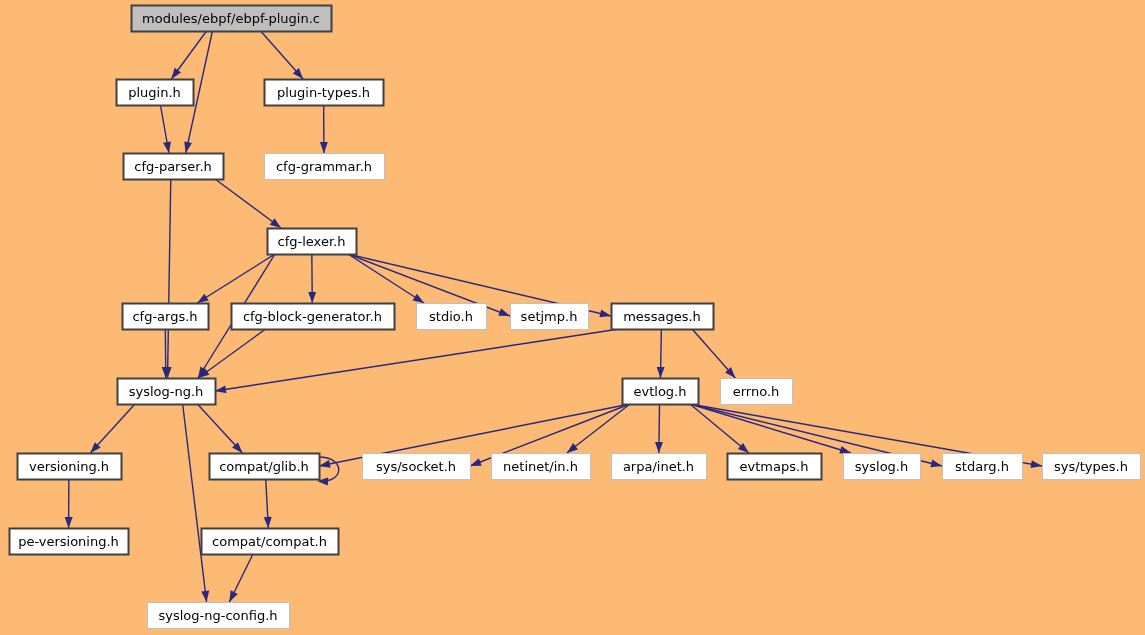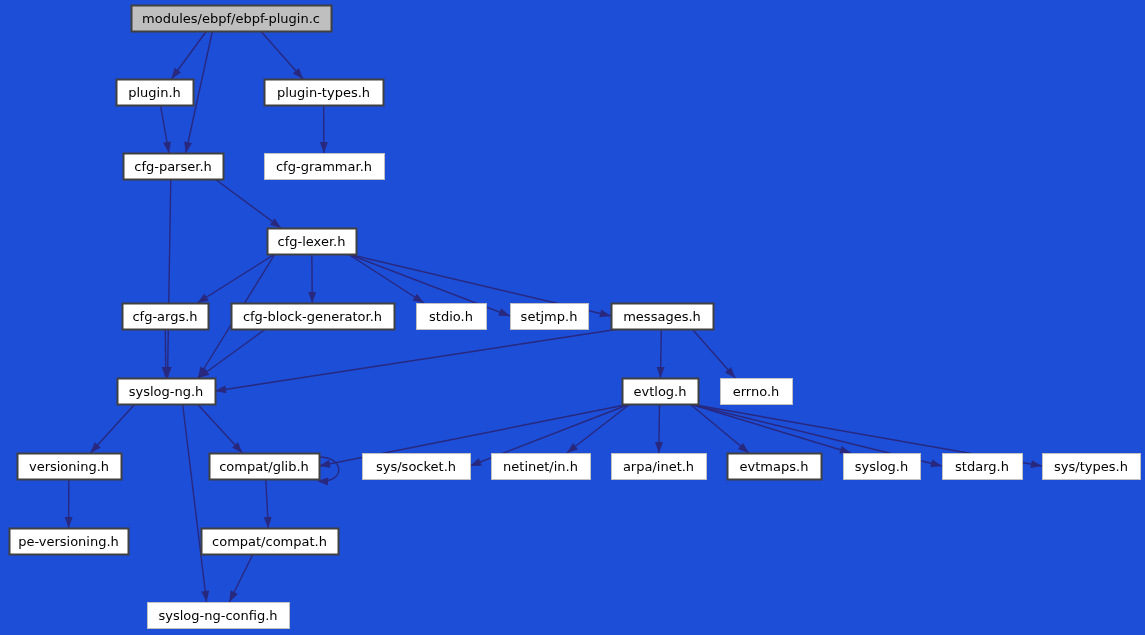--- a/index.html
+++ b/index.html
@@ -4,21 +4,21 @@
 <style>
   html, body {
     margin: 0;
     padding: 0;
     background: #ffffff;
   }
   #graph-root {
     position: relative;
     width: 1145px;
     height: 635px;
-    background: #1d4ed8;
+    background: #fdba74;
     font-family: "DejaVu Sans", "Liberation Sans", sans-serif;
     overflow: hidden;
   }
   #graph-svg {
     position: absolute;
     left: 0;
     top: 0;
     width: 1145px;
     height: 635px;
     display: block;

